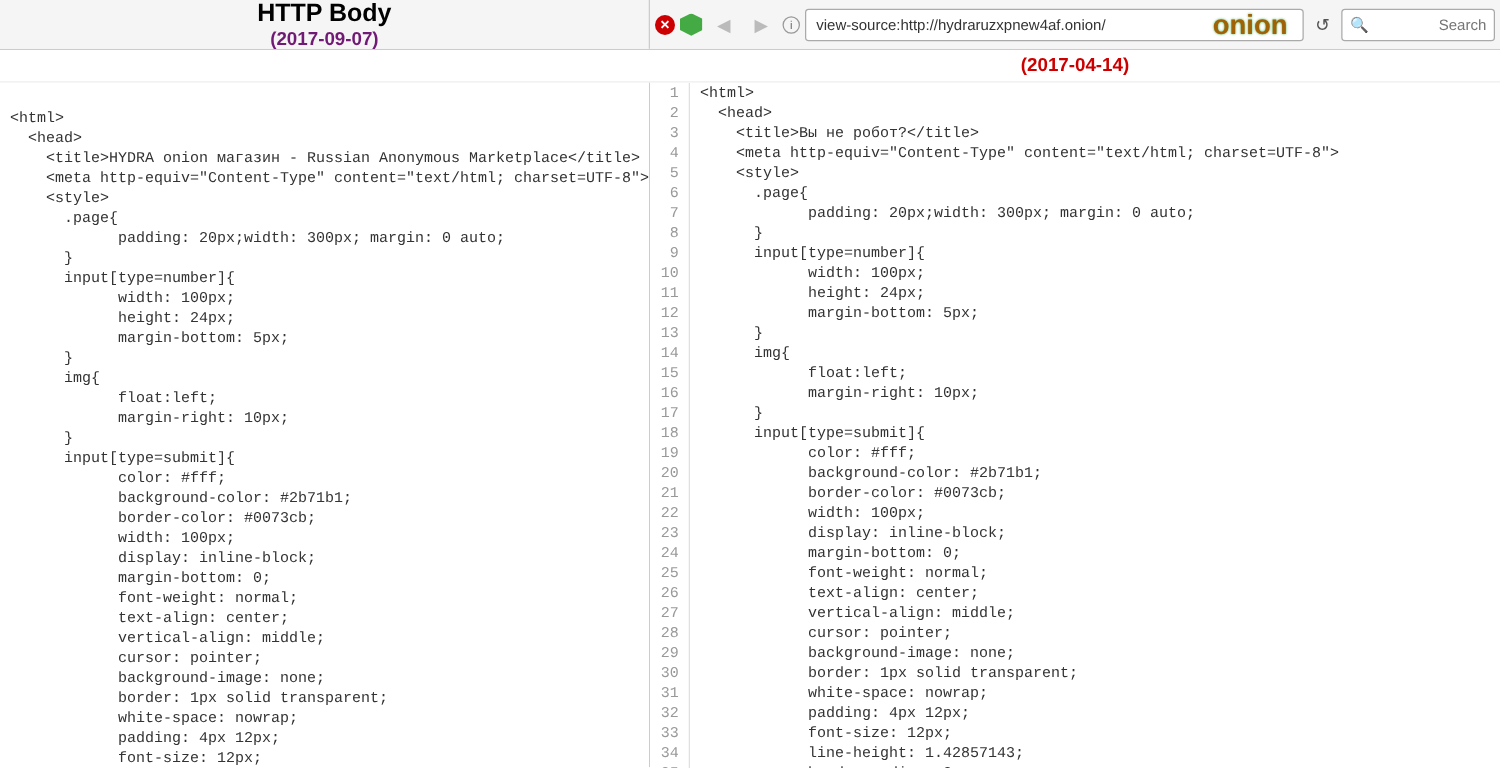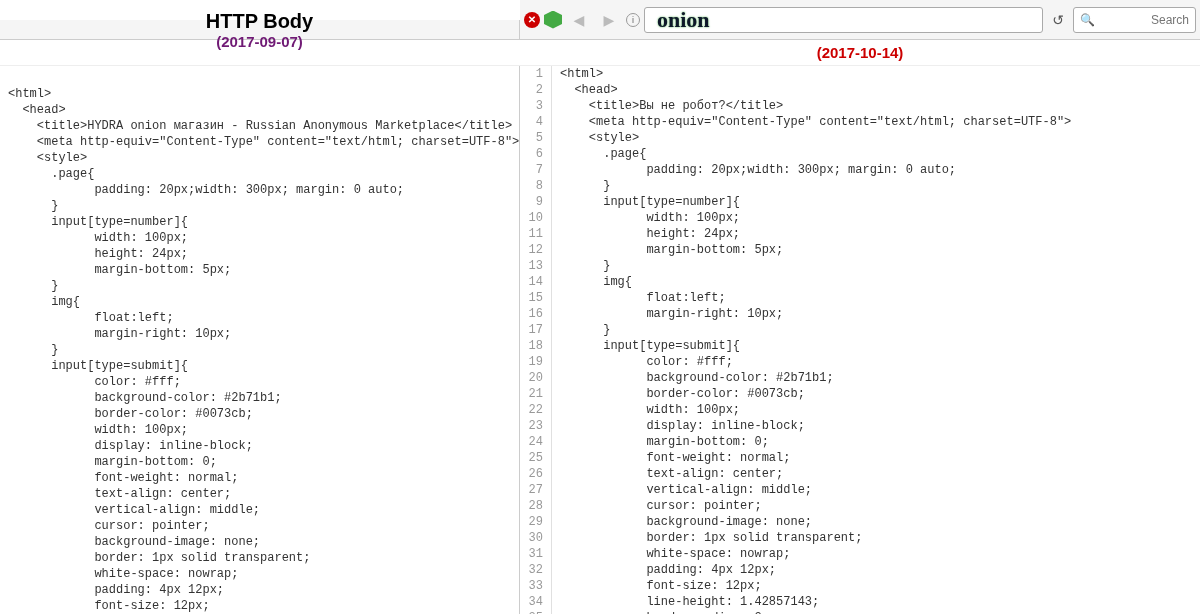--- a/index.html
+++ b/index.html
@@ -17,26 +17,25 @@
     
     .top-bar {
       display: flex;
       height: 40px;
       border-bottom: 1px solid #ccc;
     }
 
     .left-panel-header {
       width: 520px;
       display: flex;
-      align-items: center;
+      align-items: flex-start;
       padding: 0 10px;
       background: #f5f5f5;
       border-right: 1px solid #ccc;
       flex-shrink: 0;
-      margin-top: 20px;
     }
 
     .right-panel-header {
       flex: 1;
       display: flex;
       align-items: center;
       background: #f5f5f5;
       padding: 0 4px;
       gap: 4px;
     }
@@ -71,22 +70,22 @@
 
     .address-text {
       flex: 1;
       font-size: 12px;
       color: #333;
     }
 
     .onion-badge {
       font-size: 22px;
       font-weight: bold;
-      color: #0f172a;
-      font-family: Liberation Serif, serif;
+      color: #a16207;
+      font-family: Liberation Sans, sans-serif;
       margin: 0 4px;
       text-shadow: 0 0 2px #4a4;
     }
 
     .reload-btn {
       width: 22px;
       height: 22px;
       border: none;
       background: transparent;
       cursor: pointer;
@@ -245,36 +244,37 @@
 
     <span class="shield-icon"></span>
 
     <button class="nav-btn disabled">◀</button>
 
     <button class="nav-btn disabled">▶</button>
 
     <span class="info-icon">i</span>
 
     <div class="address-bar">
+      <span class="address-text">view-source:http://hydraruzxpnew4af.onion/</span>
       <span class="onion-badge">onion</span>
     </div>
 
     <button class="reload-btn">↺</button>
 
     <div class="search-box">
       <span style="color:#999;font-size:12px;">🔍</span>
       <input type="text" placeholder="Search" style="">
     </div>
   </div>
 </div>
 
 <div style="display:flex; border-bottom:1px solid #eee;">
   <div style="width:520px; flex-shrink:0;"></div>
   <div style="flex:1; text-align:center; padding:4px 0;">
-    <span style="font-size:15px;font-weight:bold;color:#cc0000;">(2017-10-14)</span>
+    <span style="font-size:15px;font-weight:bold;color:#cc0000;">(2017-04-14)</span>
   </div>
 </div>
 
 <div class="main-content">
 
   <div class="left-panel">
     <div class="code-view" id="left-code"><div class="line"><span class="code-line-content"></span></div><div class="line"><span class="code-line-content">&lt;html&gt;</span></div><div class="line"><span class="code-line-content">  &lt;head&gt;</span></div><div class="line"><span class="code-line-content">    &lt;title&gt;HYDRA onion магазин - Russian Anonymous Marketplace&lt;/title&gt;</span></div><div class="line"><span class="code-line-content">    &lt;meta http-equiv="Content-Type" content="text/html; charset=UTF-8"&gt;</span></div><div class="line"><span class="code-line-content">    &lt;style&gt;</span></div><div class="line"><span class="code-line-content">      .page{</span></div><div class="line"><span class="code-line-content">            padding: 20px;width: 300px; margin: 0 auto;</span></div><div class="line"><span class="code-line-content">      }</span></div><div class="line"><span class="code-line-content">      input[type=number]{</span></div><div class="line"><span class="code-line-content">            width: 100px;</span></div><div class="line"><span class="code-line-content">            height: 24px;</span></div><div class="line"><span class="code-line-content">            margin-bottom: 5px;</span></div><div class="line"><span class="code-line-content">      }</span></div><div class="line"><span class="code-line-content">      img{</span></div><div class="line"><span class="code-line-content">            float:left;</span></div><div class="line"><span class="code-line-content">            margin-right: 10px;</span></div><div class="line"><span class="code-line-content">      }</span></div><div class="line"><span class="code-line-content">      input[type=submit]{</span></div><div class="line"><span class="code-line-content">            color: #fff;</span></div><div class="line"><span class="code-line-content">            background-color: #2b71b1;</span></div><div class="line"><span class="code-line-content">            border-color: #0073cb;</span></div><div class="line"><span class="code-line-content">            width: 100px;</span></div><div class="line"><span class="code-line-content">            display: inline-block;</span></div><div class="line"><span class="code-line-content">            margin-bottom: 0;</span></div><div class="line"><span class="code-line-content">            font-weight: normal;</span></div><div class="line"><span class="code-line-content">            text-align: center;</span></div><div class="line"><span class="code-line-content">            vertical-align: middle;</span></div><div class="line"><span class="code-line-content">            cursor: pointer;</span></div><div class="line"><span class="code-line-content">            background-image: none;</span></div><div class="line"><span class="code-line-content">            border: 1px solid transparent;</span></div><div class="line"><span class="code-line-content">            white-space: nowrap;</span></div><div class="line"><span class="code-line-content">            padding: 4px 12px;</span></div><div class="line"><span class="code-line-content">            font-size: 12px;</span></div></div>
   </div>
 
   <div class="right-panel">

